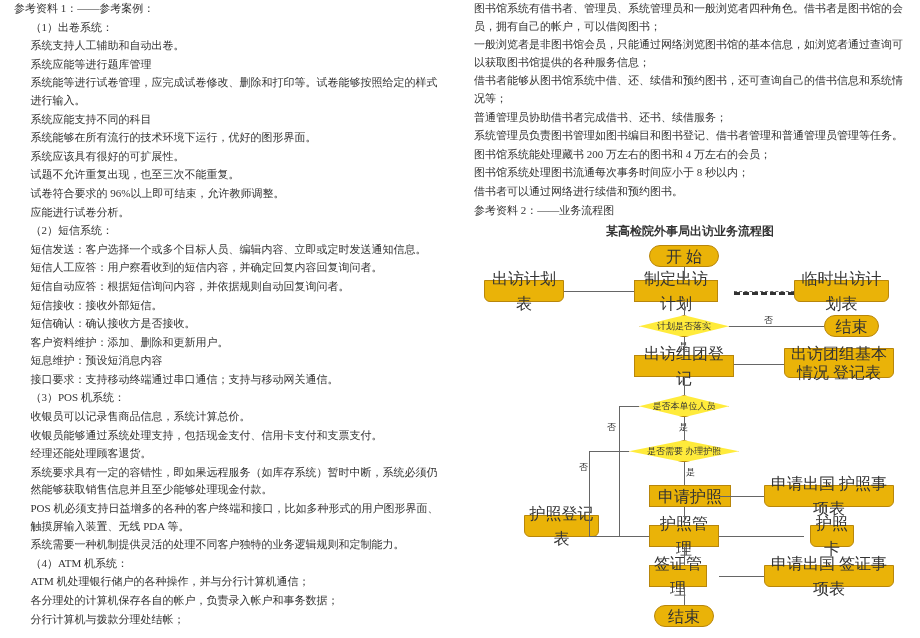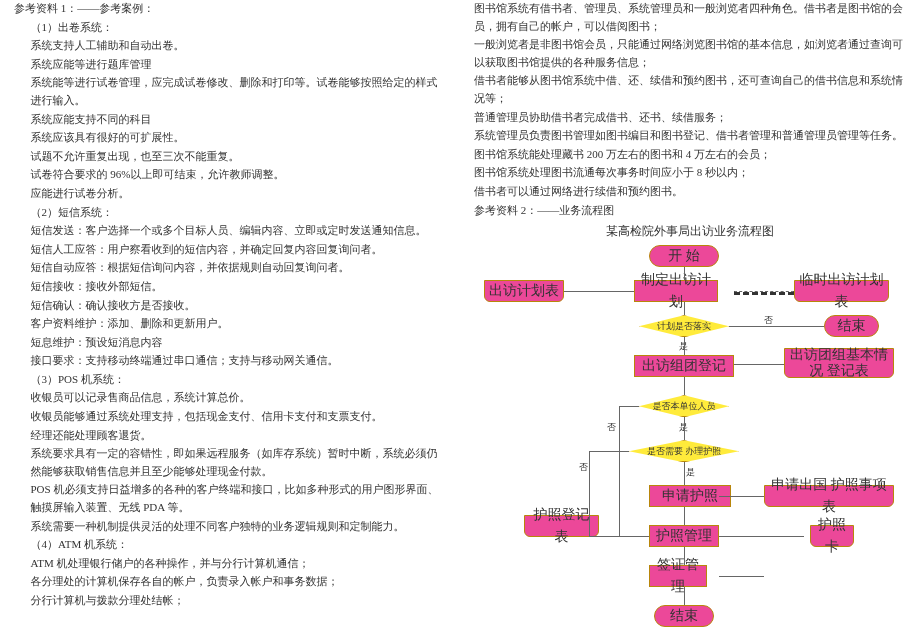--- a/index.html
+++ b/index.html
@@ -2,42 +2,43 @@
 <html><head>
 <meta charset="utf-8">
 <style>
 *{margin:0;padding:0;box-sizing:border-box}
 body{font-family:"SimSun","Songti SC",serif;font-size:11px;line-height:1.6;color:#333;background:#fff;width:920px;height:638px;overflow:hidden;display:flex}
 .col{padding:0 14px;flex:1}
 .col-left{border-right:0}
 .line{margin:0 0 1px 0}
 .indent1{padding-left:1.5em}
 .flowchart{position:relative;width:420px;height:460px;margin-top:4px}
-.node{position:absolute;border:1px solid #b8860b;background:#ec4899;font-size:14px;display:flex;align-items:center;justify-content:center;text-align:center;padding:2px 4px}
+.node{position:absolute;border:1px solid #b8860b;background:#eab308;font-size:16px;display:flex;align-items:center;justify-content:center;text-align:center;padding:2px 4px}
 .rect{height:22px}
 .rounded{border-radius:11px;height:22px}
 .diamond-text{position:absolute;font-size:9px;white-space:nowrap;background:#ffeb3b;border:1px solid #b8860b;width:90px;height:22px;display:flex;align-items:center;justify-content:center;clip-path:polygon(50% 0,100% 50%,50% 100%,0 50%)}
 .doc{border-radius:0 0 6px 6px}
 .arrow-line{position:absolute;background:#666}
 .arrow-h{height:1px}
 .arrow-v{width:1px}
-.title{text-align:center;font-weight:normal;font-size:12px;margin:3px 0}
+.title{text-align:center;font-weight:bold;font-size:12px;margin:3px 0}
 .lbl{position:absolute;font-size:9px;color:#333}
 .dashed{border-style:dashed}
 </style>
 </head>
 <body>
 
 <div class="col col-left">
 <p class="line">参考资料 1：——参考案例：</p>
 <p class="line indent1">（1）出卷系统：</p>
 <p class="line indent1">系统支持人工辅助和自动出卷。</p>
 <p class="line indent1">系统应能等进行题库管理</p>
 <p class="line indent1">系统能等进行试卷管理，应完成试卷修改、删除和打印等。试卷能够按照给定的样式进行输入。</p>
 <p class="line indent1">系统应能支持不同的科目</p>
+<p class="line indent1">系统能够在所有流行的技术环境下运行，优好的图形界面。</p>
 <p class="line indent1">系统应该具有很好的可扩展性。</p>
 <p class="line indent1">试题不允许重复出现，也至三次不能重复。</p>
 <p class="line indent1">试卷符合要求的 96%以上即可结束，允许教师调整。</p>
 <p class="line indent1">应能进行试卷分析。</p>
 <p class="line indent1">（2）短信系统：</p>
 <p class="line indent1">短信发送：客户选择一个或多个目标人员、编辑内容、立即或定时发送通知信息。</p>
 <p class="line indent1">短信人工应答：用户察看收到的短信内容，并确定回复内容回复询问者。</p>
 <p class="line indent1">短信自动应答：根据短信询问内容，并依据规则自动回复询问者。</p>
 <p class="line indent1">短信接收：接收外部短信。</p>
 <p class="line indent1">短信确认：确认接收方是否接收。</p>
@@ -89,20 +90,21 @@
   <div class="diamond-text" style="left:155px;top:195px;width:110px">是否需要  办理护照</div>
 
   <div class="node rect doc" style="left:50px;top:270px;width:75px">护照登记表</div>
   <div class="node rect" style="left:175px;top:240px;width:82px">申请护照</div>
   <div class="node rect doc" style="left:290px;top:240px;width:130px">申请出国  护照事项表</div>
 
   <div class="node rect" style="left:175px;top:280px;width:70px">护照管理</div>
   <div class="node rect doc" style="left:336px;top:280px;width:44px">护照卡</div>
 
   <div class="node rect" style="left:175px;top:320px;width:58px">签证管理</div>
+  <div class="node rect doc" style="left:290px;top:320px;width:130px">申请出国  签证事项表</div>
 
   <div class="node rounded" style="left:180px;top:360px;width:60px">结束</div>
 
   <span class="lbl" style="left:205px;top:94px">是</span>
   <span class="lbl" style="left:290px;top:68px">否</span>
   <span class="lbl" style="left:205px;top:175px">是</span>
   <span class="lbl" style="left:133px;top:175px">否</span>
   <span class="lbl" style="left:212px;top:220px">是</span>
   <span class="lbl" style="left:105px;top:215px">否</span>
 

